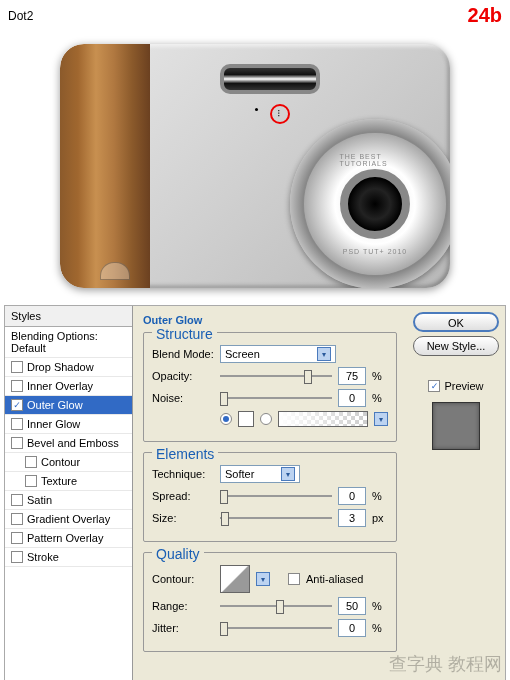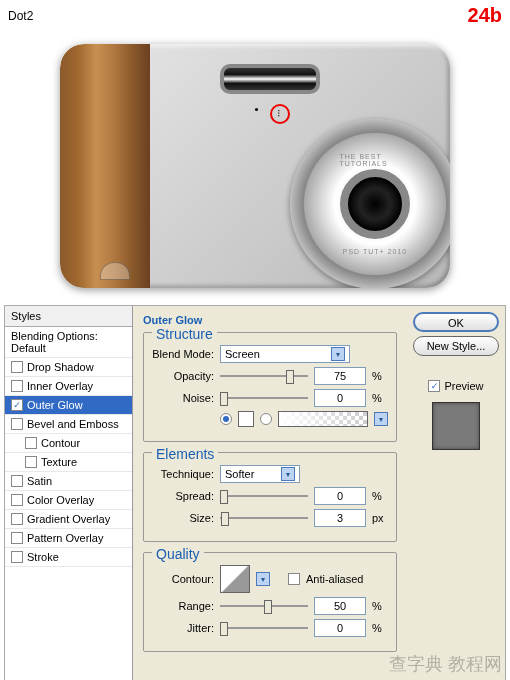--- a/index.html
+++ b/index.html
@@ -29,25 +29,25 @@
 .styles-item.selected { background: #316ac5; color: #fff; }
 .styles-item.indent { padding-left: 20px; }
 .chk { width: 12px; height: 12px; border: 1px solid #888; background: #fff; display: inline-flex; align-items: center; justify-content: center; font-size: 9px; color: #316ac5; }
 .chk.checked::after { content: "✓"; }
 
 .settings-panel { flex: 1; padding: 8px 10px; }
 .panel-title { color: #1a5fb4; font-weight: bold; margin-bottom: 6px; }
 .fieldset { border: 1px solid #999; border-radius: 2px; padding: 8px 8px 10px; margin-bottom: 10px; position: relative; }
 .fieldset-title { position: absolute; top: -7px; left: 8px; background: #ece9d8; padding: 0 4px; color: #1a5fb4; font-size: 14px; }
 .row { display: flex; align-items: center; margin: 4px 0; gap: 6px; }
-.lbl { width: 62px; text-align: right; }
+.lbl { width: 62px; text-align: left; }
 .slider { flex: 1; height: 16px; position: relative; }
 .slider-track { position: absolute; top: 7px; left: 0; right: 0; height: 2px; background: #999; }
 .slider-thumb { position: absolute; top: 2px; width: 8px; height: 14px; background: #ece9d8; border: 1px solid #666; }
-.numbox { width: 52px; height: 18px; border: 1px solid #7f9db9; background: #fff; text-align: center; line-height: 16px; }
+.numbox { width: 28px; height: 18px; border: 1px solid #7f9db9; background: #fff; text-align: center; line-height: 16px; }
 .unit { width: 16px; }
 .select { border: 1px solid #7f9db9; background: #fff; height: 18px; padding: 0 4px; display: flex; align-items: center; justify-content: space-between; gap: 6px; }
 .select-arrow { width: 14px; height: 14px; background: #bcd3f1; border: 1px solid #4a7abc; display: flex; align-items: center; justify-content: center; font-size: 8px; color: #2a5a9c; }
 .color-swatch { width: 16px; height: 16px; border: 1px solid #666; display: inline-block; }
 .radio { width: 12px; height: 12px; border: 1px solid #888; border-radius: 50%; background: #fff; display: inline-flex; align-items: center; justify-content: center; }
 .radio.sel::after { content: ""; width: 6px; height: 6px; background: #316ac5; border-radius: 50%; }
 .gradient-preview { width: 90px; height: 16px; border: 1px solid #666; background: repeating-conic-gradient(#ccc 0 25%, #fff 0 50%) 0 0/8px 8px; position: relative; }
 .gradient-preview::before { content:""; position:absolute; inset:0; background: linear-gradient(90deg, #fff, transparent); }
 .contour-swatch { width: 30px; height: 28px; border: 1px solid #666; background: linear-gradient(135deg, #fff 0%, #fff 48%, #999 52%, #999 100%); }
 
@@ -100,37 +100,37 @@
         <div class="styles-item">
           <span class="chk"></span>
           <span>Inner Overlay</span>
         </div>
         <div class="styles-item selected">
           <span class="chk checked"></span>
           <span>Outer Glow</span>
         </div>
         <div class="styles-item">
           <span class="chk"></span>
+          <span>Inner Glow</span>
+        </div>
+        <div class="styles-item">
+          <span class="chk"></span>
           <span>Bevel and Emboss</span>
         </div>
         <div class="styles-item indent">
           <span class="chk"></span>
           <span>Contour</span>
         </div>
         <div class="styles-item indent">
           <span class="chk"></span>
           <span>Texture</span>
         </div>
         <div class="styles-item">
           <span class="chk"></span>
           <span>Satin</span>
-        </div>
-        <div class="styles-item">
-          <span class="chk"></span>
-          <span>Color Overlay</span>
         </div>
         <div class="styles-item">
           <span class="chk"></span>
           <span>Gradient Overlay</span>
         </div>
         <div class="styles-item">
           <span class="chk"></span>
           <span>Pattern Overlay</span>
         </div>
         <div class="styles-item">
@@ -140,21 +140,21 @@
       </div>
   </div>
 
   <div class="settings-panel">
     <div class="panel-title">Outer Glow</div>
 
     <div class="fieldset">
       <span class="fieldset-title">Structure</span>
       <div class="row">
         <span class="lbl">Blend Mode:</span>
-        <div class="select" style="width:130px">
+        <div class="select" style="width:116px">
           <span>Screen</span>
           <span class="select-arrow">▾</span>
         </div>
       </div>
       <div class="row">
         <span class="lbl">Opacity:</span>
         <div class="slider">
             <div class="slider-track"></div>
             <div class="slider-thumb" style="left:75%"></div>
           </div>

